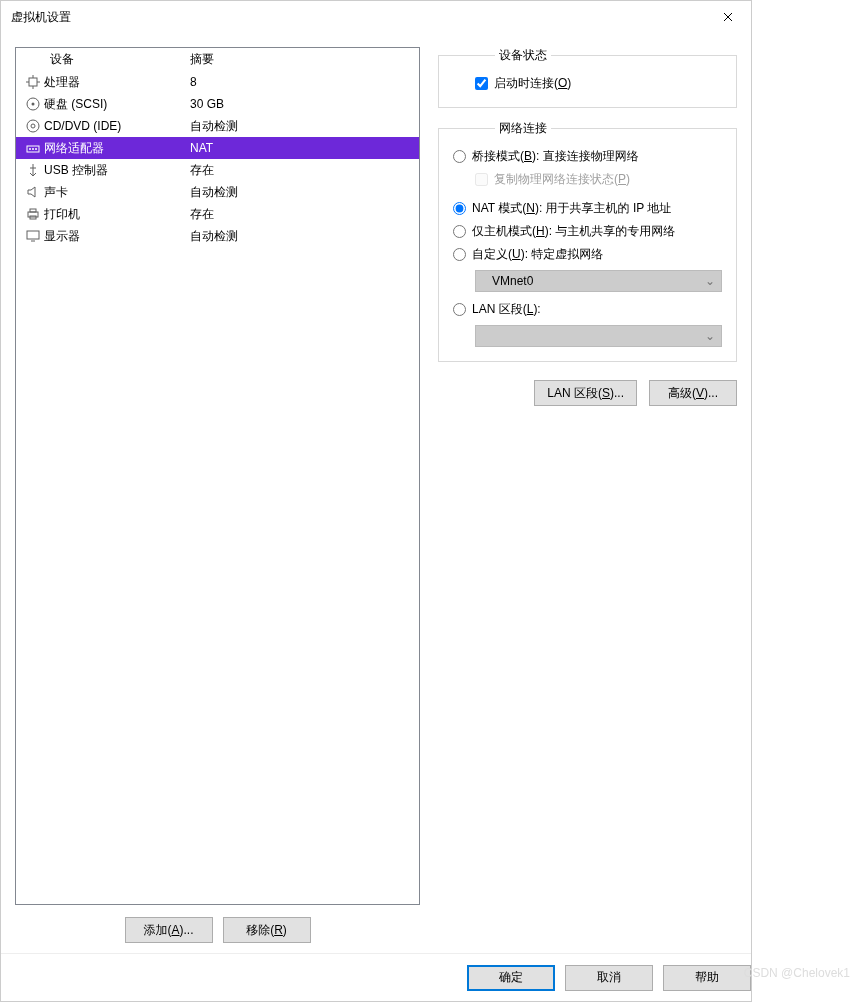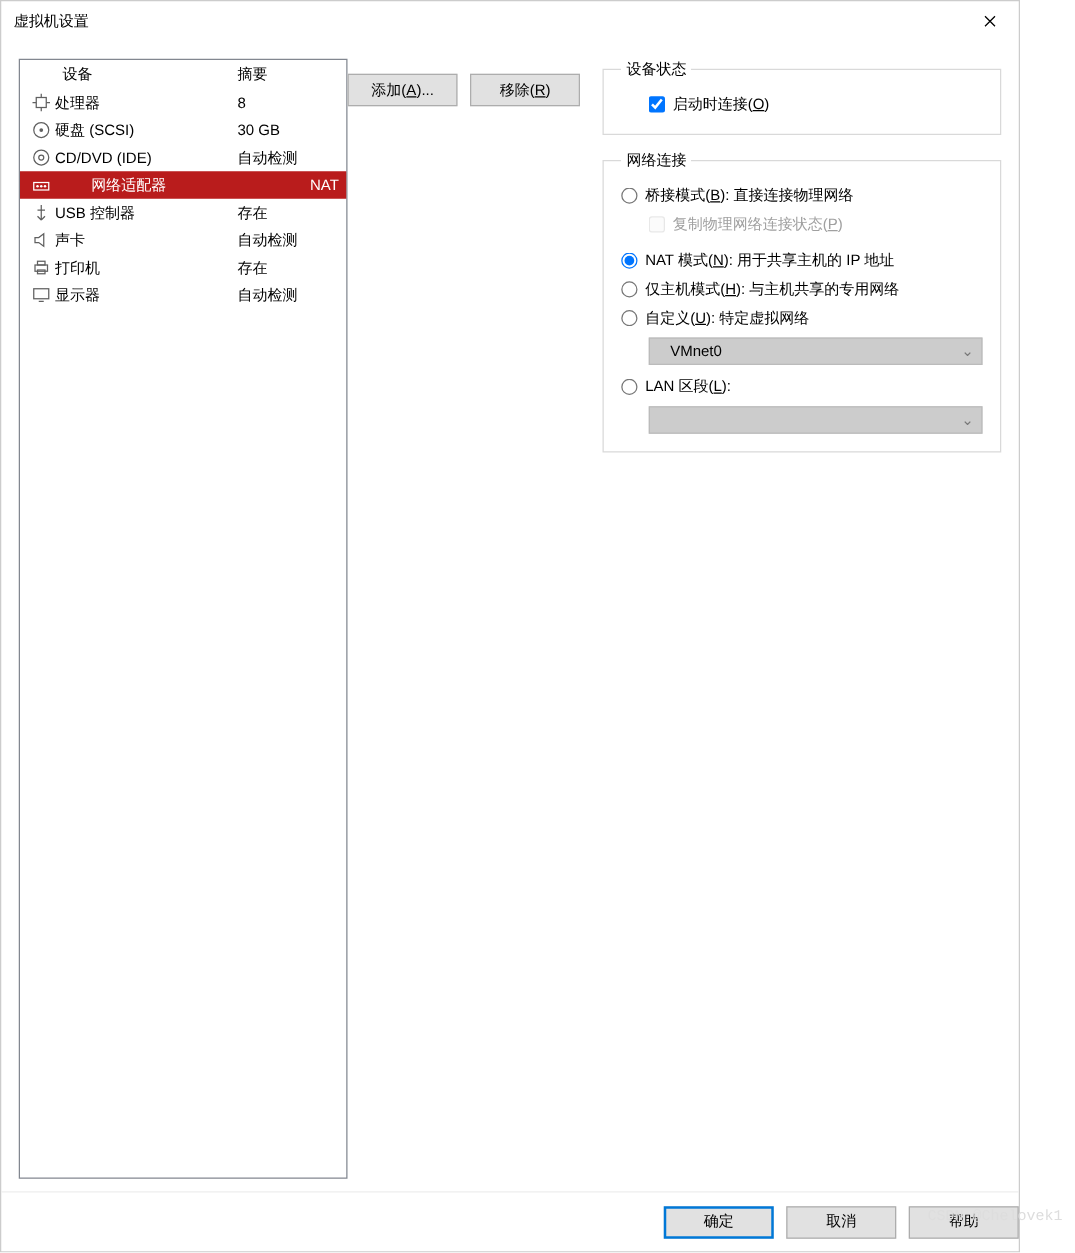--- a/index.html
+++ b/index.html
@@ -1,53 +1,53 @@
 <!DOCTYPE html>
 <html><head>
 <meta charset="utf-8">
 <style>
 * { box-sizing: border-box; font-family: "Microsoft YaHei", "Segoe UI", sans-serif; font-size: 12px; }
 body { margin: 0; background: #fff; width: 860px; height: 1002px; overflow: hidden; }
-.window { width: 816px; height: 1002px; border: 1px solid #ccc; display: flex; flex-direction: column; }
+.window { width: 752px; height: 1002px; border: 1px solid #ccc; display: flex; flex-direction: column; }
 .titlebar { height: 32px; display: flex; align-items: center; padding: 0 0 0 10px; }
 .titlebar .title { flex: 1; }
 .titlebar .close { width: 46px; height: 32px; display: flex; align-items: center; justify-content: center; }
 .tabs { display: flex; padding: 8px 10px 0 10px; border-bottom: 1px solid #d9d9d9; }
 .tab { padding: 5px 14px; border: 1px solid transparent; position: relative; top: 1px; }
 .tab.active { border: 1px solid #d9d9d9; border-bottom: 1px solid #fff; background: #fff; }
 .content { flex: 1; display: flex; padding: 14px 14px 10px 14px; gap: 18px; }
-.left { flex: 0 0 405px; display: flex; }
+.left { flex: 0 0 405px; display: flex; flex-direction: column; }
 .devlist { flex: 1; border: 1px solid #828790; background: #fff; }
 .dev-header { display: flex; padding: 3px 6px; }
 .dev-header span { font-weight: 400; }
 .col-dev { flex: 0 0 168px; padding-left: 28px; }
 .col-sum { flex: 1; }
 .dev-row { display: flex; align-items: center; height: 22px; padding: 0 6px; }
-.dev-row.selected { background: #b91c1c; color: #fff; gap: 29px; }
+.dev-row.selected { background: #6d28d9; color: #fff; }
 .dev-icon { width: 22px; display: flex; align-items: center; justify-content: center; }
 .dev-label { flex: 0 0 146px; }
 .dev-summary { flex: 1; }
 .left-buttons { display: flex; justify-content: center; gap: 10px; padding: 12px 0 0 0; }
 .right { flex: 1; display: flex; flex-direction: column; }
 fieldset { border: 1px solid #d9d9d9; margin: 0 0 12px 0; padding: 8px 14px 12px 14px; }
-legend { padding: 0 4px; }
+legend { padding: 0 4px; margin-left: 42px; }
 .chk-row, .rad-row { display: flex; align-items: center; gap: 6px; padding: 3px 0; }
 .chk-row.disabled, .rad-row.disabled { color: #a0a0a0; }
 .chk-row.indent, .rad-row.indent { padding-left: 22px; }
 input[type="checkbox"], input[type="radio"] { margin: 0; width: 13px; height: 13px; }
 input[type="checkbox"]:disabled { opacity: 0.5; }
 .combo { width: 100%; height: 22px; background: #ccc; border: 1px solid #bbb; display: flex; align-items: center; padding: 0 16px; margin: 4px 0 2px 22px; position: relative; }
 .combo.empty { background: #ccc; margin-left: 22px; width: calc(100% - 22px); }
 .combo .caret { position: absolute; right: 6px; color: #777; }
 .right-buttons { display: flex; justify-content: flex-end; gap: 12px; padding-top: 6px; }
 .btn { min-width: 88px; height: 26px; border: 1px solid #adadad; background: #e1e1e1; display: inline-flex; align-items: center; justify-content: center; padding: 0 12px; }
 .btn.primary { border: 2px solid #0078d7; }
 .footer { height: 48px; display: flex; align-items: center; justify-content: flex-end; gap: 10px; padding: 0 0; border-top: 1px solid #eee; }
 .u { text-decoration: underline; }
-.watermark { position: absolute; right: 10px; bottom: 22px; color: #ddd; font-size: 12px; pointer-events: none; font-family: Liberation Mono, monospace; }
+.watermark { position: absolute; right: 10px; bottom: 22px; color: #ddd; font-size: 12px; pointer-events: none; }
 </style>
 </head>
 <body>
 
 <div class="window">
   <div class="titlebar">
     <span class="title">虚拟机设置</span>
     <div class="close">
       <svg width="10" height="10" viewBox="0 0 10 10">
           <path d="M1 1 L9 9 M9 1 L1 9" stroke="#000" stroke-width="1"></path>
@@ -194,20 +194,28 @@
         </div>
         <label class="rad-row" style="margin-top:6px">
           <input type="radio" name="net" style="">
           <span>LAN 区段(<span class="u">L</span>):</span>
         </label>
         <div class="combo empty">
           <span class="caret">⌄</span>
         </div>
       </fieldset>
 
+      <div class="right-buttons">
+        <button class="btn">
+            <span>LAN 区段(<span class="u">S</span>)...</span>
+          </button>
+        <button class="btn">
+            <span>高级(<span class="u">V</span>)...</span>
+          </button>
+      </div>
     </div>
   </div>
 
   <div class="footer">
     <button class="btn primary">
         <span>确定</span>
       </button>
     <button class="btn">
         <span>取消</span>
       </button>

